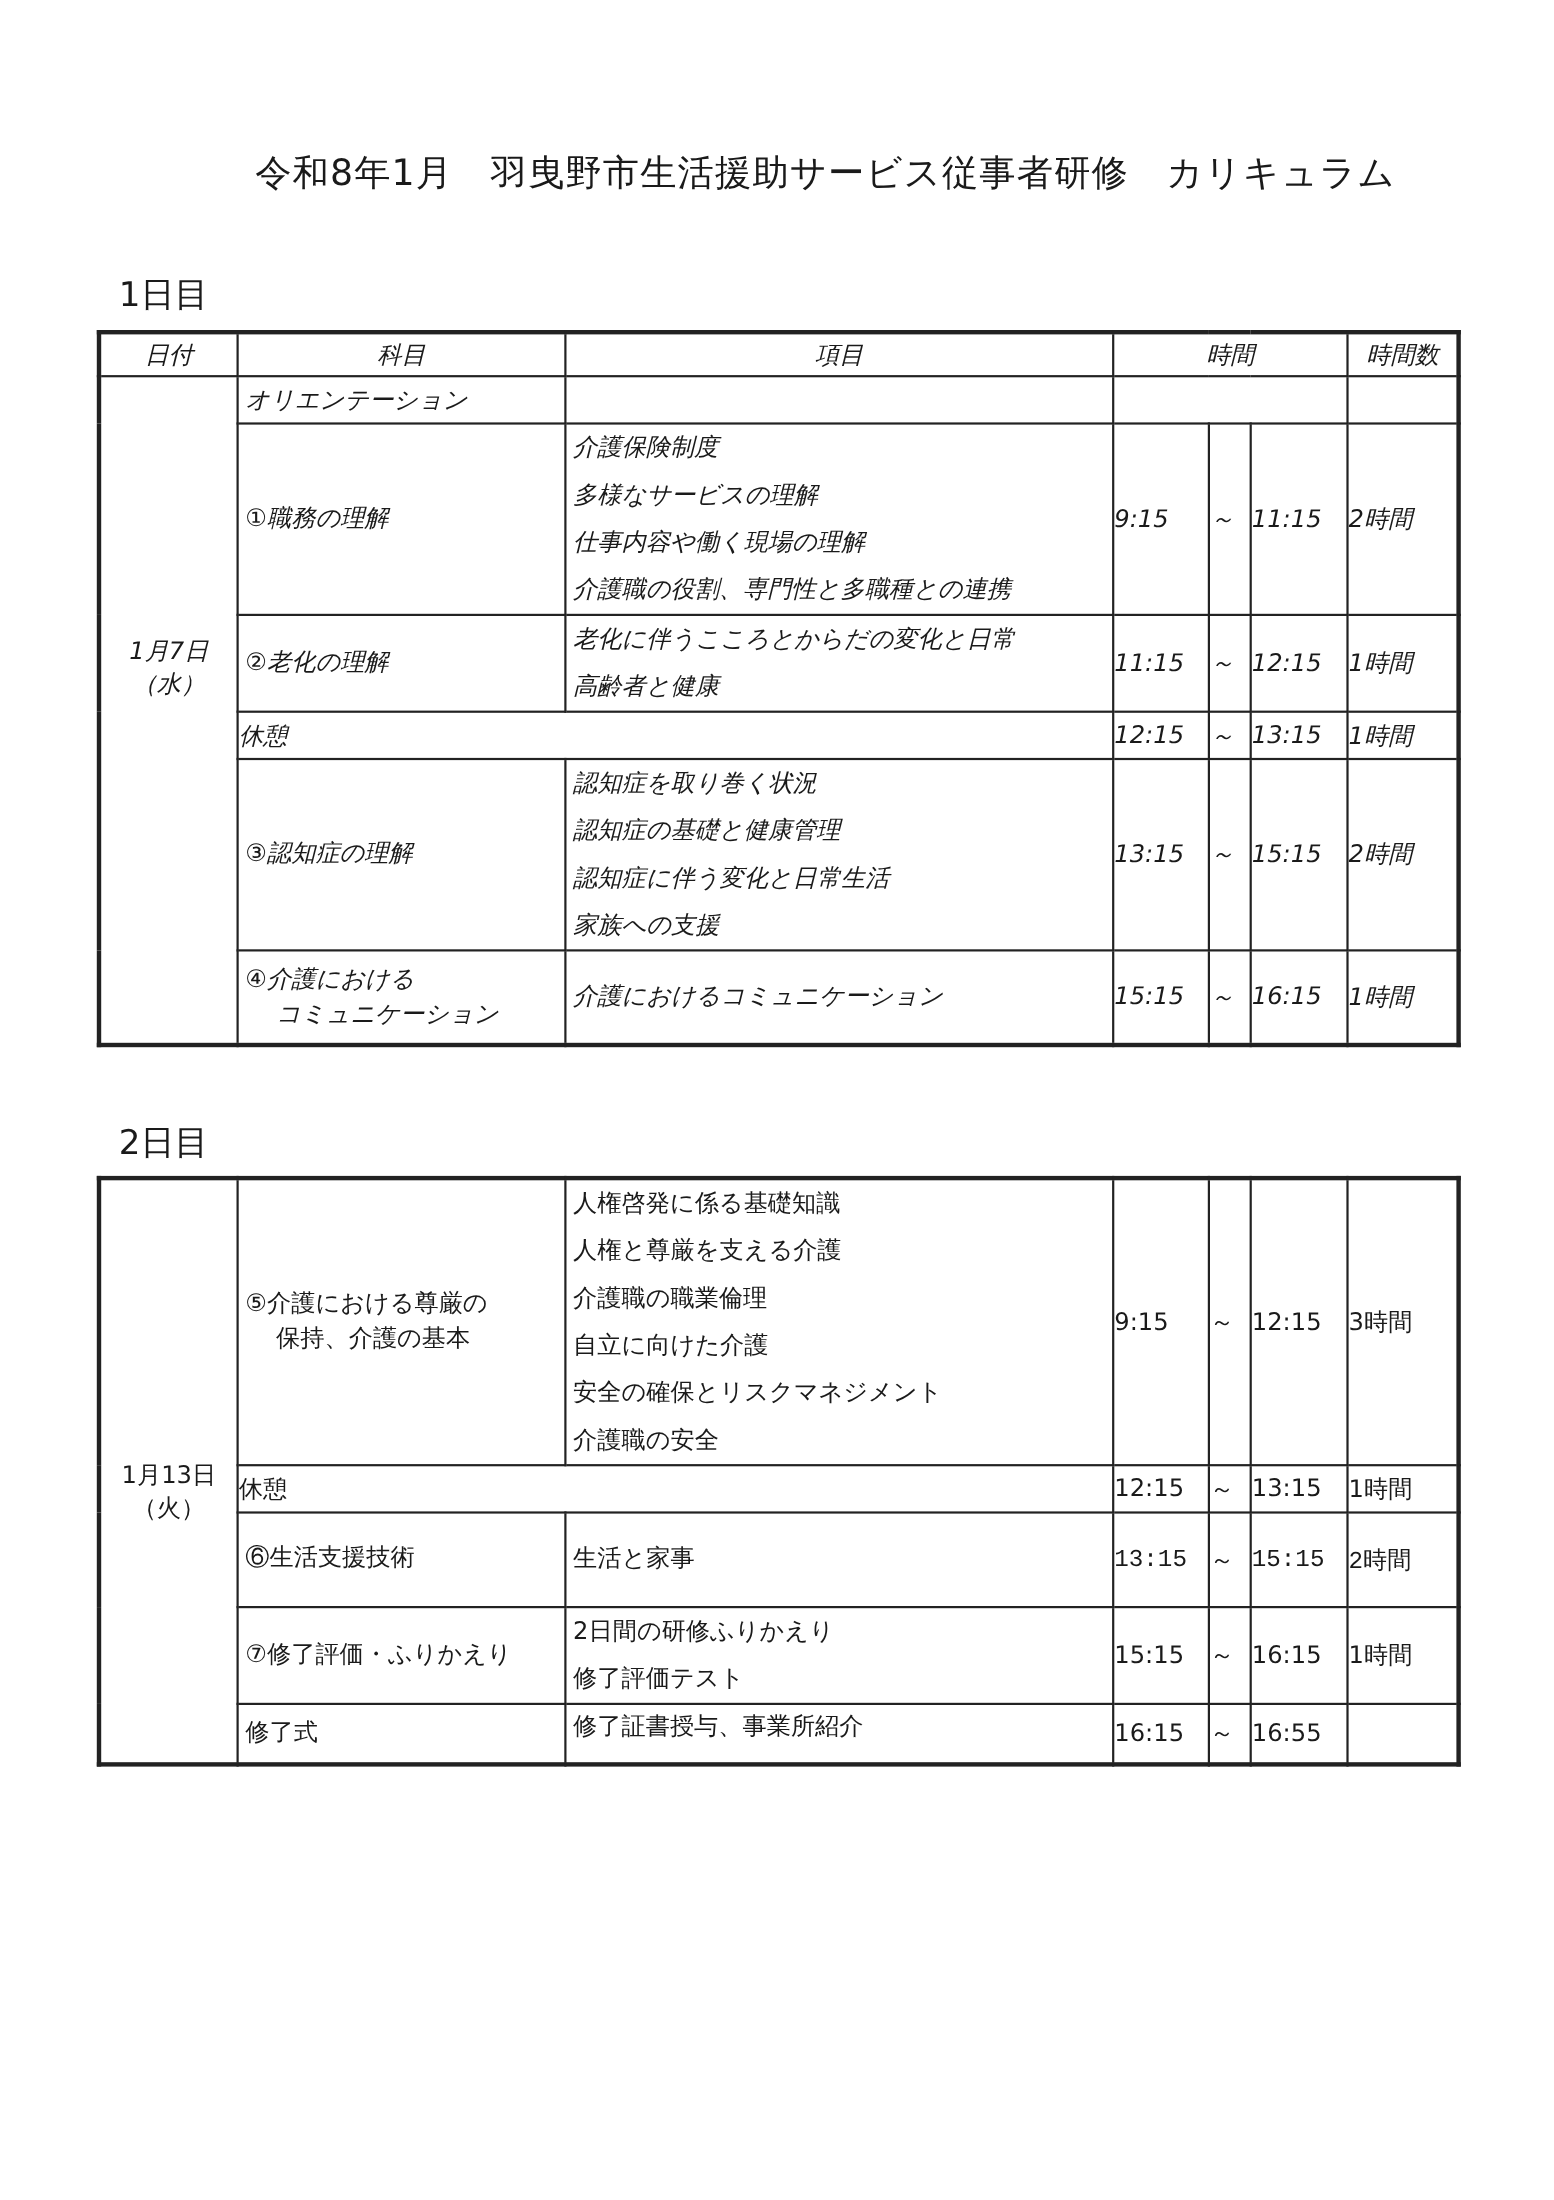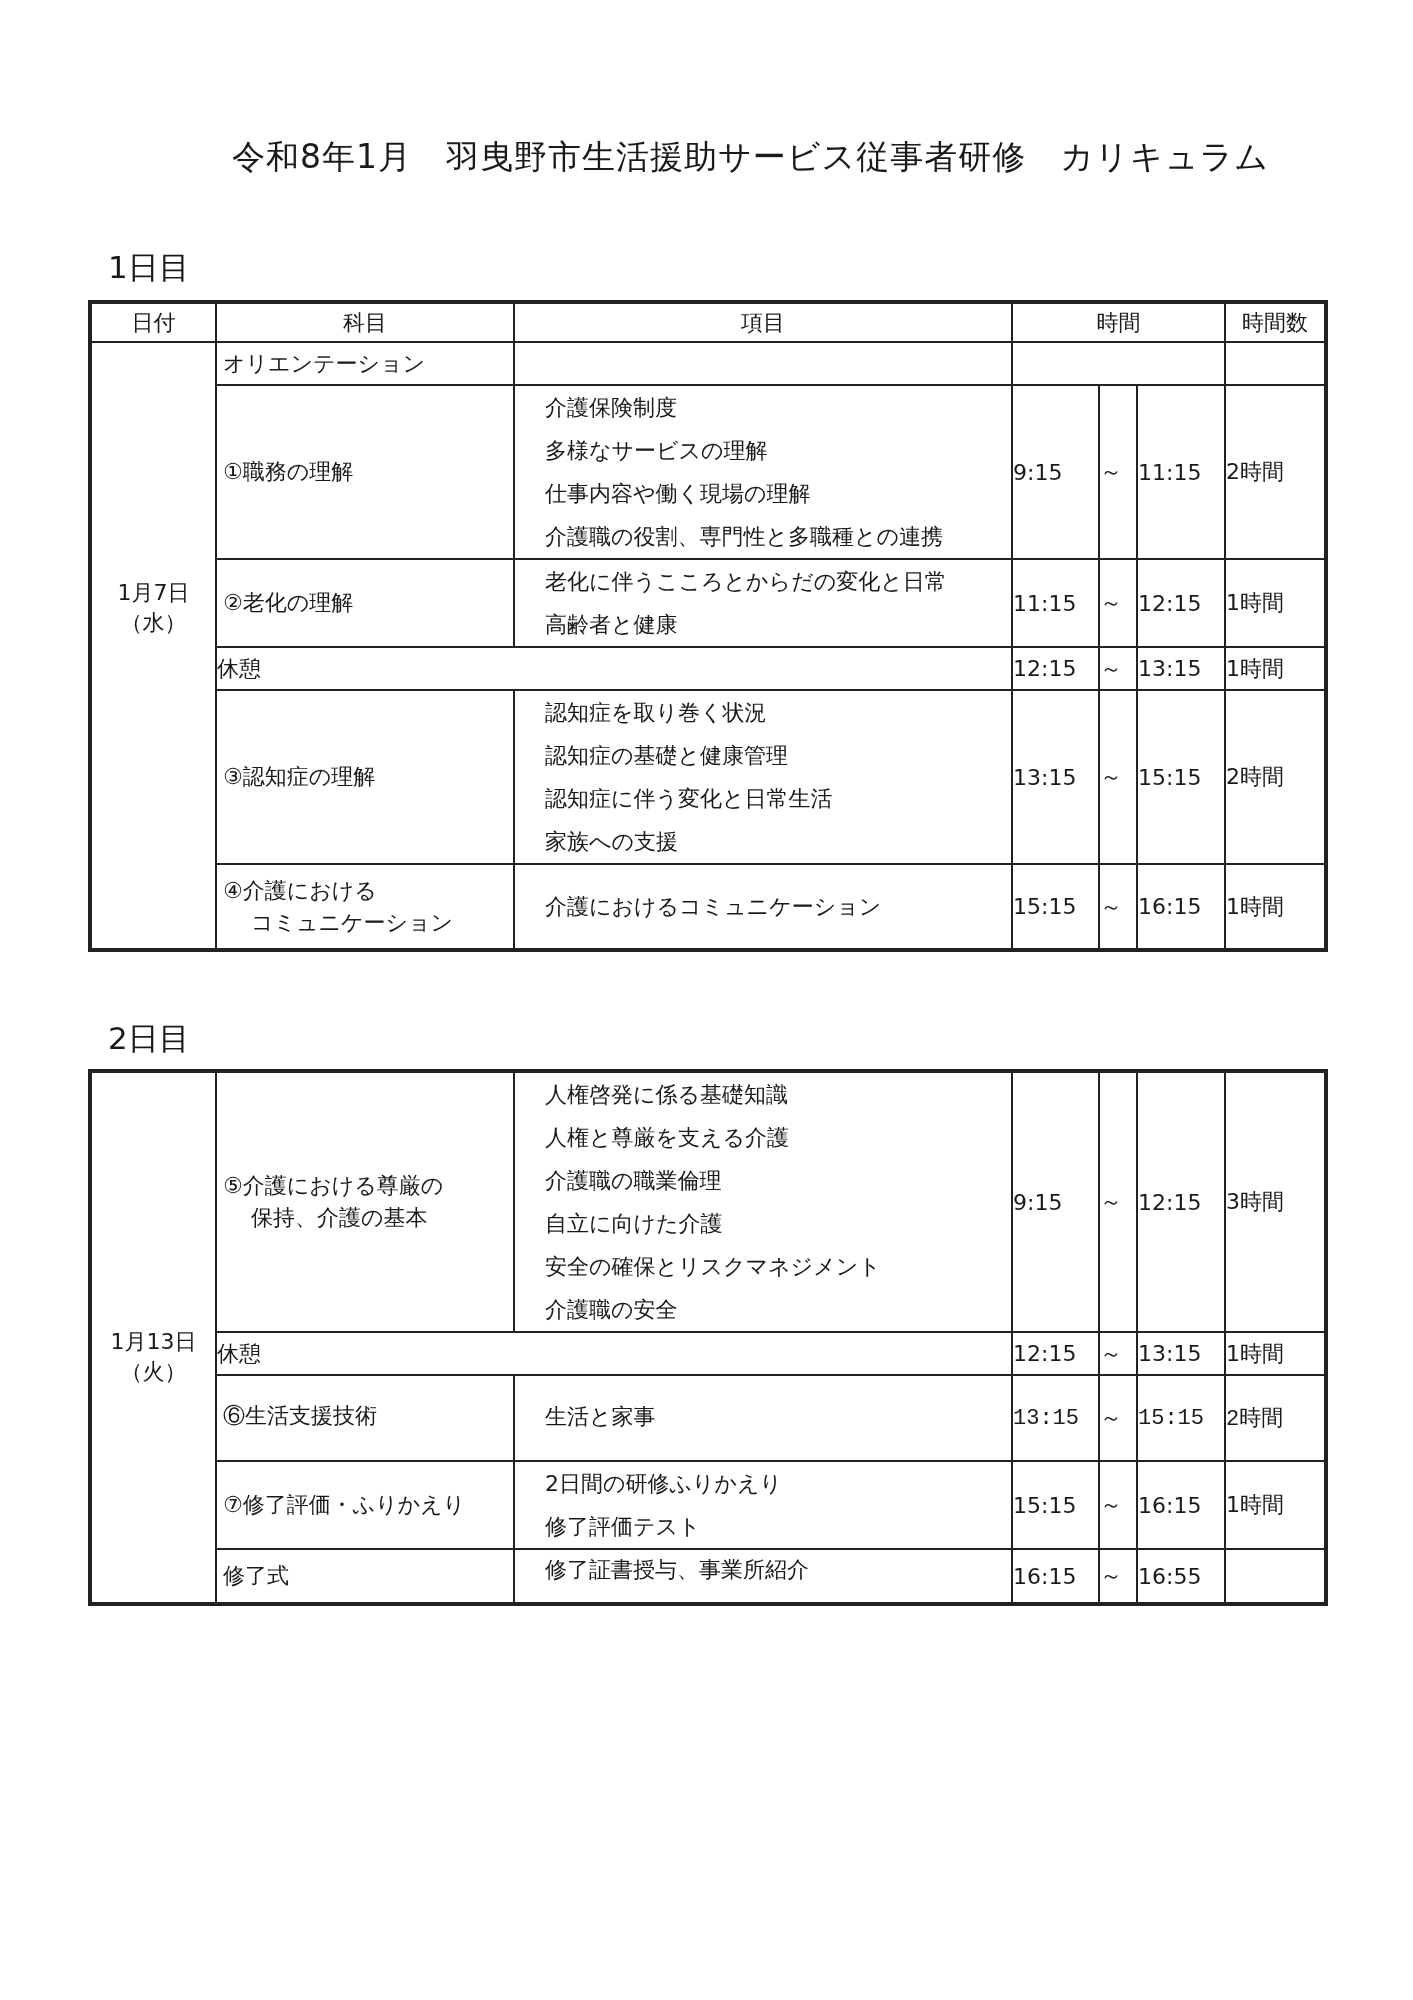--- a/index.html
+++ b/index.html
@@ -3,33 +3,33 @@
 <meta charset="utf-8">
 <style>
   html,body{margin:0;padding:0;background:#fff;}
   body{width:1413px;height:2000px;position:relative;font-family:"DejaVu Sans","Liberation Sans",sans-serif;color:#1a1a1a;}
   .title{position:absolute;left:0;width:1413px;top:135px;text-align:center;font-size:33px;letter-spacing:1px;white-space:pre;margin-left:44px;}
   .dayhead{position:absolute;left:108px;font-size:31px;}
   table{position:absolute;left:88px;border-collapse:collapse;table-layout:fixed;border:4px solid #222;}
   td{border:2px solid #222;font-size:22px;padding:0 6px;vertical-align:middle;overflow:hidden;white-space:nowrap;}
   td.c{text-align:left;padding:0;}
   td.hdr{text-align:center;height:37px;}
-  .lines div{height:43px;line-height:43px;margin-left:24px;}
+  .lines div{height:43px;line-height:43px;}
   .subj div{line-height:32px;}
   .subj .indent{padding-left:28px;}
   .date div{line-height:30px;text-align:center;}
 </style>
 </head>
 <body>
 
 <div class="title">令和8年1月　羽曳野市生活援助サービス従事者研修　カリキュラム</div>
 
 <div class="dayhead" style="top:247px;">1日目</div>
 
-<table style="top:300px;width:1236px;">
+<table style="top:300px;width:1236px;font-style:italic;">
   <colgroup>
       <col style="width:126px">
       <col style="width:298px">
       <col style="width:498px">
       <col style="width:87px">
       <col style="width:38px">
       <col style="width:88px">
       <col style="width:101px">
     </colgroup>
   <tbody>

